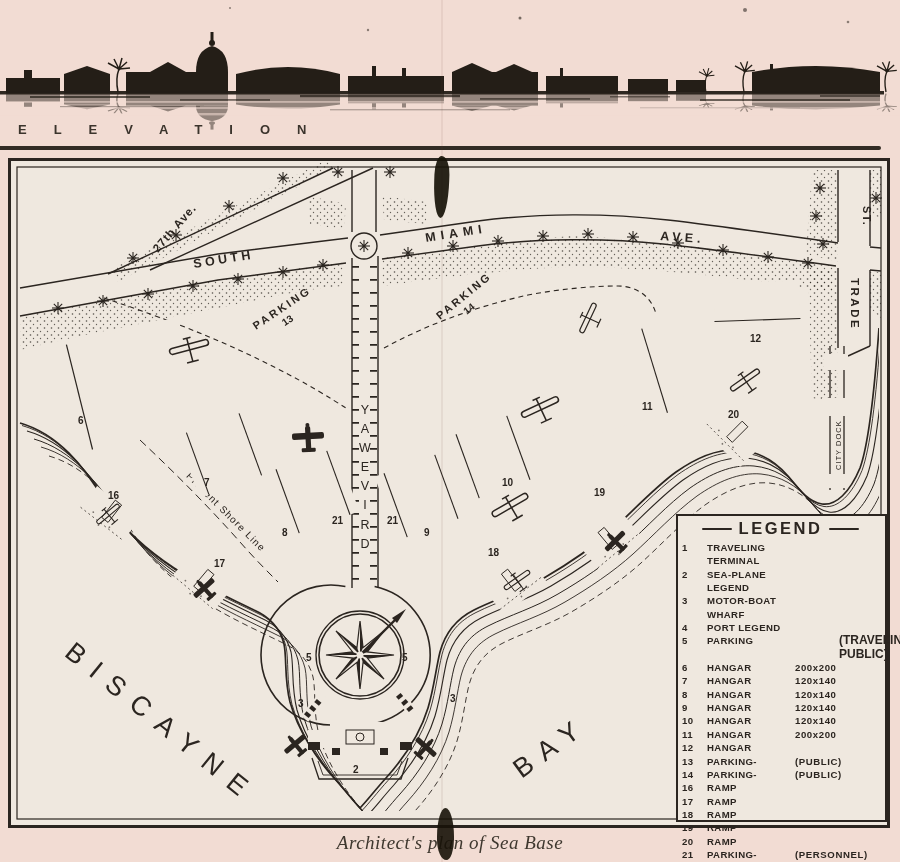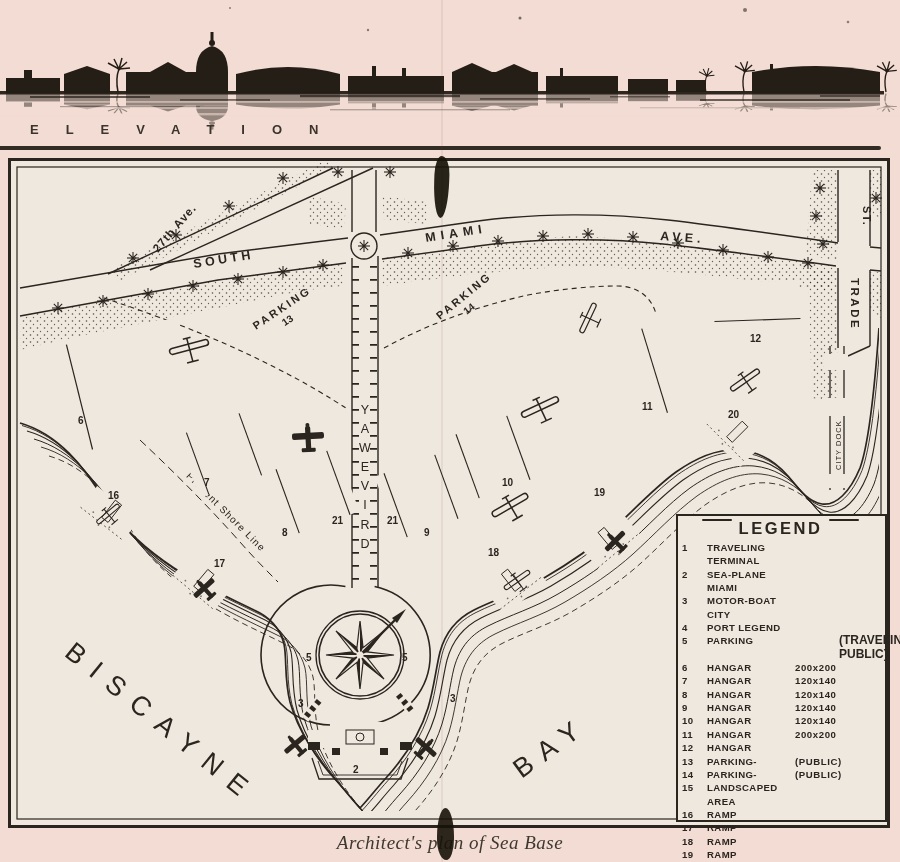--- a/index.html
+++ b/index.html
@@ -11,21 +11,21 @@
   }
   svg{display:block;}
   .sink{stroke:#2b2520;fill:none;}
   .fink{fill:#2b2520;stroke:none;}
   .fpaper{fill:#efe8df;stroke:none;}
   .elev-ink{fill:#241e17;stroke:none;}
   .elev-sink{stroke:#241e17;fill:none;}
 
   #elevation{position:absolute;left:0;top:0;}
   .elev-label{
-    position:absolute;left:30px;top:122px;font-size:13px;letter-spacing:27px;
+    position:absolute;left:18px;top:122px;font-size:13px;letter-spacing:27px;
     color:#3b342c;font-weight:bold;
   }
   .divider-rule{
     position:absolute;left:0;top:146px;width:881px;height:3.5px;background:#332c24;border-radius:0 2px 2px 0;
   }
 
   .plan{
     position:absolute;left:8px;top:158px;width:882px;height:670px;
     background:#efe8df;
   }
@@ -36,21 +36,21 @@
     font-size:12.5px;line-height:19.1px;text-align:center;white-space:pre;
     color:#2b2520;letter-spacing:0;
   }
 
   .legend{
     position:absolute;left:668px;top:356px;width:211px;height:308px;
     background:#efe8df;border:2px solid #2b2520;box-sizing:border-box;
     padding:3px 6px 2px 4px;
   }
   .legend-title{
-    display:flex;justify-content:center;gap:7px;
+    display:flex;align-items:center;justify-content:center;gap:7px;
     font-size:16.5px;letter-spacing:2.5px;font-weight:bold;color:#2b2520;
     margin-bottom:3px;
   }
   .ldash{width:30px;height:2px;background:#2b2520;border-radius:2px;}
   .lrow{
     display:grid;grid-template-columns:25px 88px 1fr;
     font-size:9.6px;letter-spacing:.4px;line-height:13.35px;color:#2b2520;
     font-weight:bold;
   }
   .lrow .ldetail{letter-spacing:.6px;}
@@ -498,26 +498,26 @@
     <span>LEGEND</span>
     <span class="ldash"></span>
   </div>
   <div class="lrow">
         <span>1</span>
         <span>TRAVELING TERMINAL</span>
         <span class="ldetail"></span>
       </div>
   <div class="lrow">
         <span>2</span>
-        <span>SEA-PLANE MIAMI</span>
+        <span>SEA-PLANE LEGEND</span>
         <span class="ldetail"></span>
       </div>
   <div class="lrow">
         <span>3</span>
-        <span>MOTOR-BOAT CITY</span>
+        <span>MOTOR-BOAT WHARF</span>
         <span class="ldetail"></span>
       </div>
   <div class="lrow">
         <span>4</span>
         <span>PORT LEGEND</span>
         <span class="ldetail"></span>
       </div>
   <div class="lrow small-detail">
         <span>5</span>
         <span>PARKING</span>
@@ -562,25 +562,20 @@
         <span>13</span>
         <span>PARKING-</span>
         <span class="ldetail">(PUBLIC)</span>
       </div>
   <div class="lrow">
         <span>14</span>
         <span>PARKING-</span>
         <span class="ldetail">(PUBLIC)</span>
       </div>
   <div class="lrow">
-        <span>15</span>
-        <span>LANDSCAPED AREA</span>
-        <span class="ldetail"></span>
-      </div>
-  <div class="lrow">
         <span>16</span>
         <span>RAMP</span>
         <span class="ldetail"></span>
       </div>
   <div class="lrow">
         <span>17</span>
         <span>RAMP</span>
         <span class="ldetail"></span>
       </div>
   <div class="lrow">

